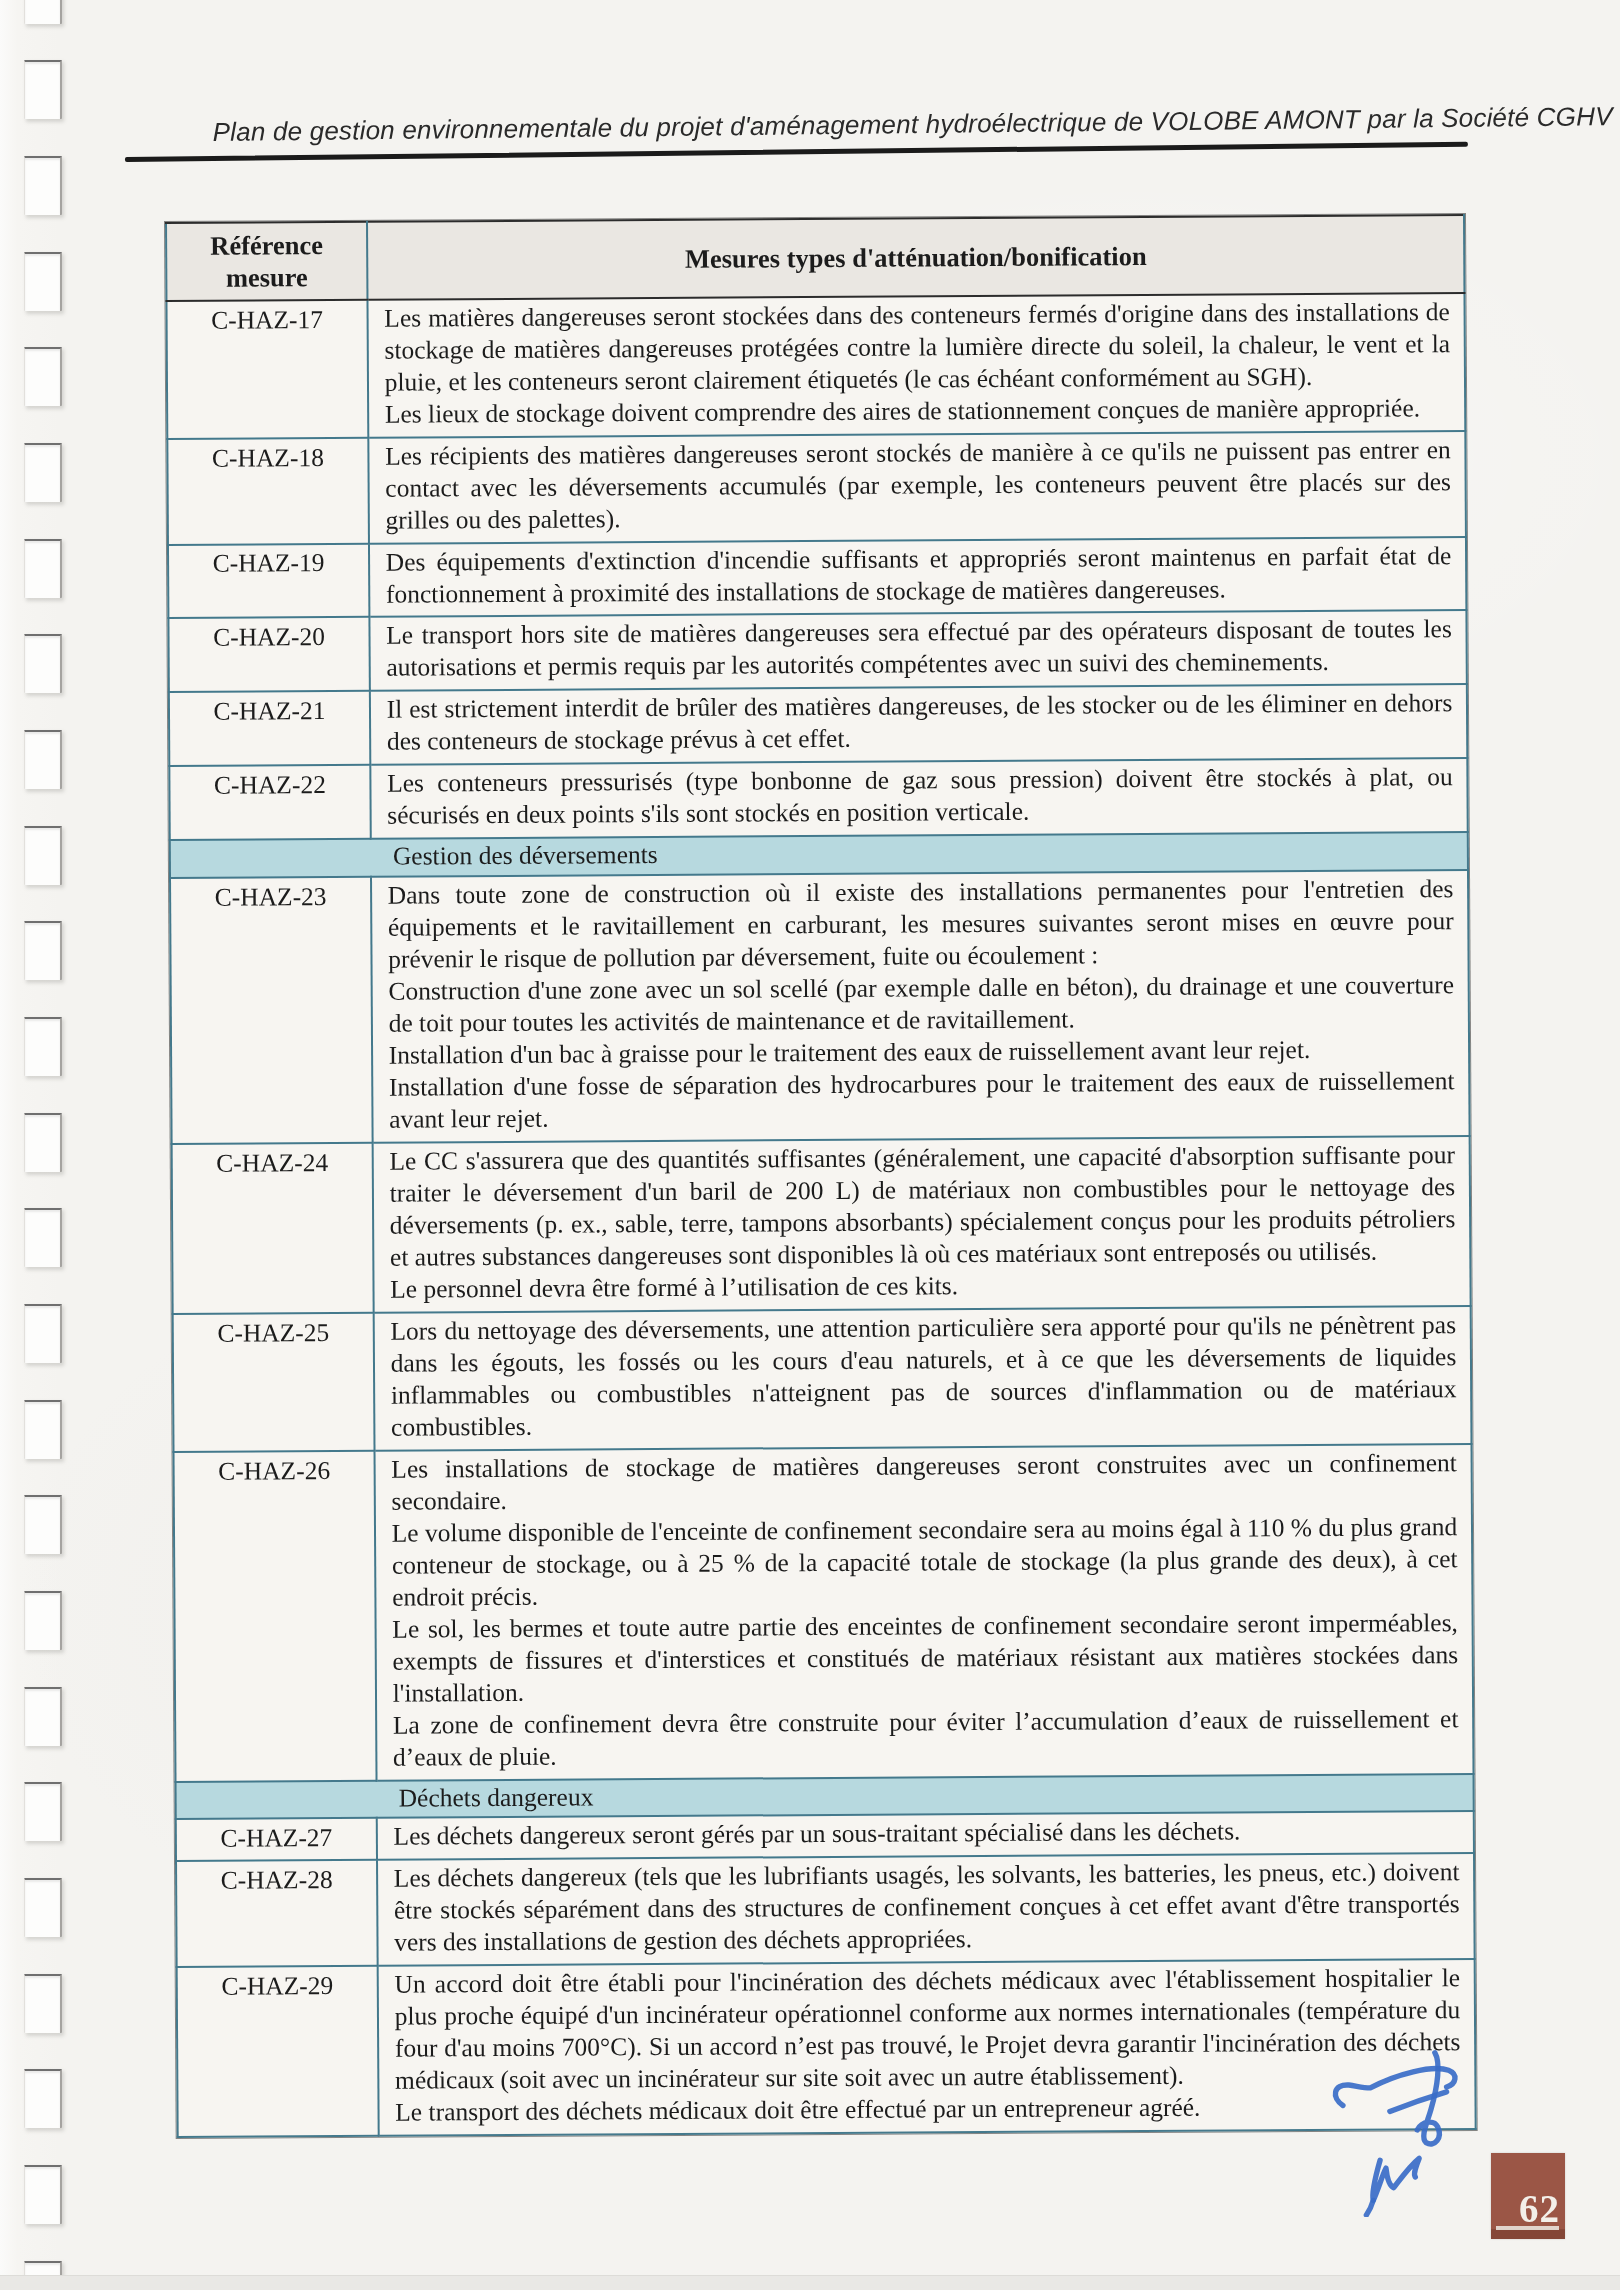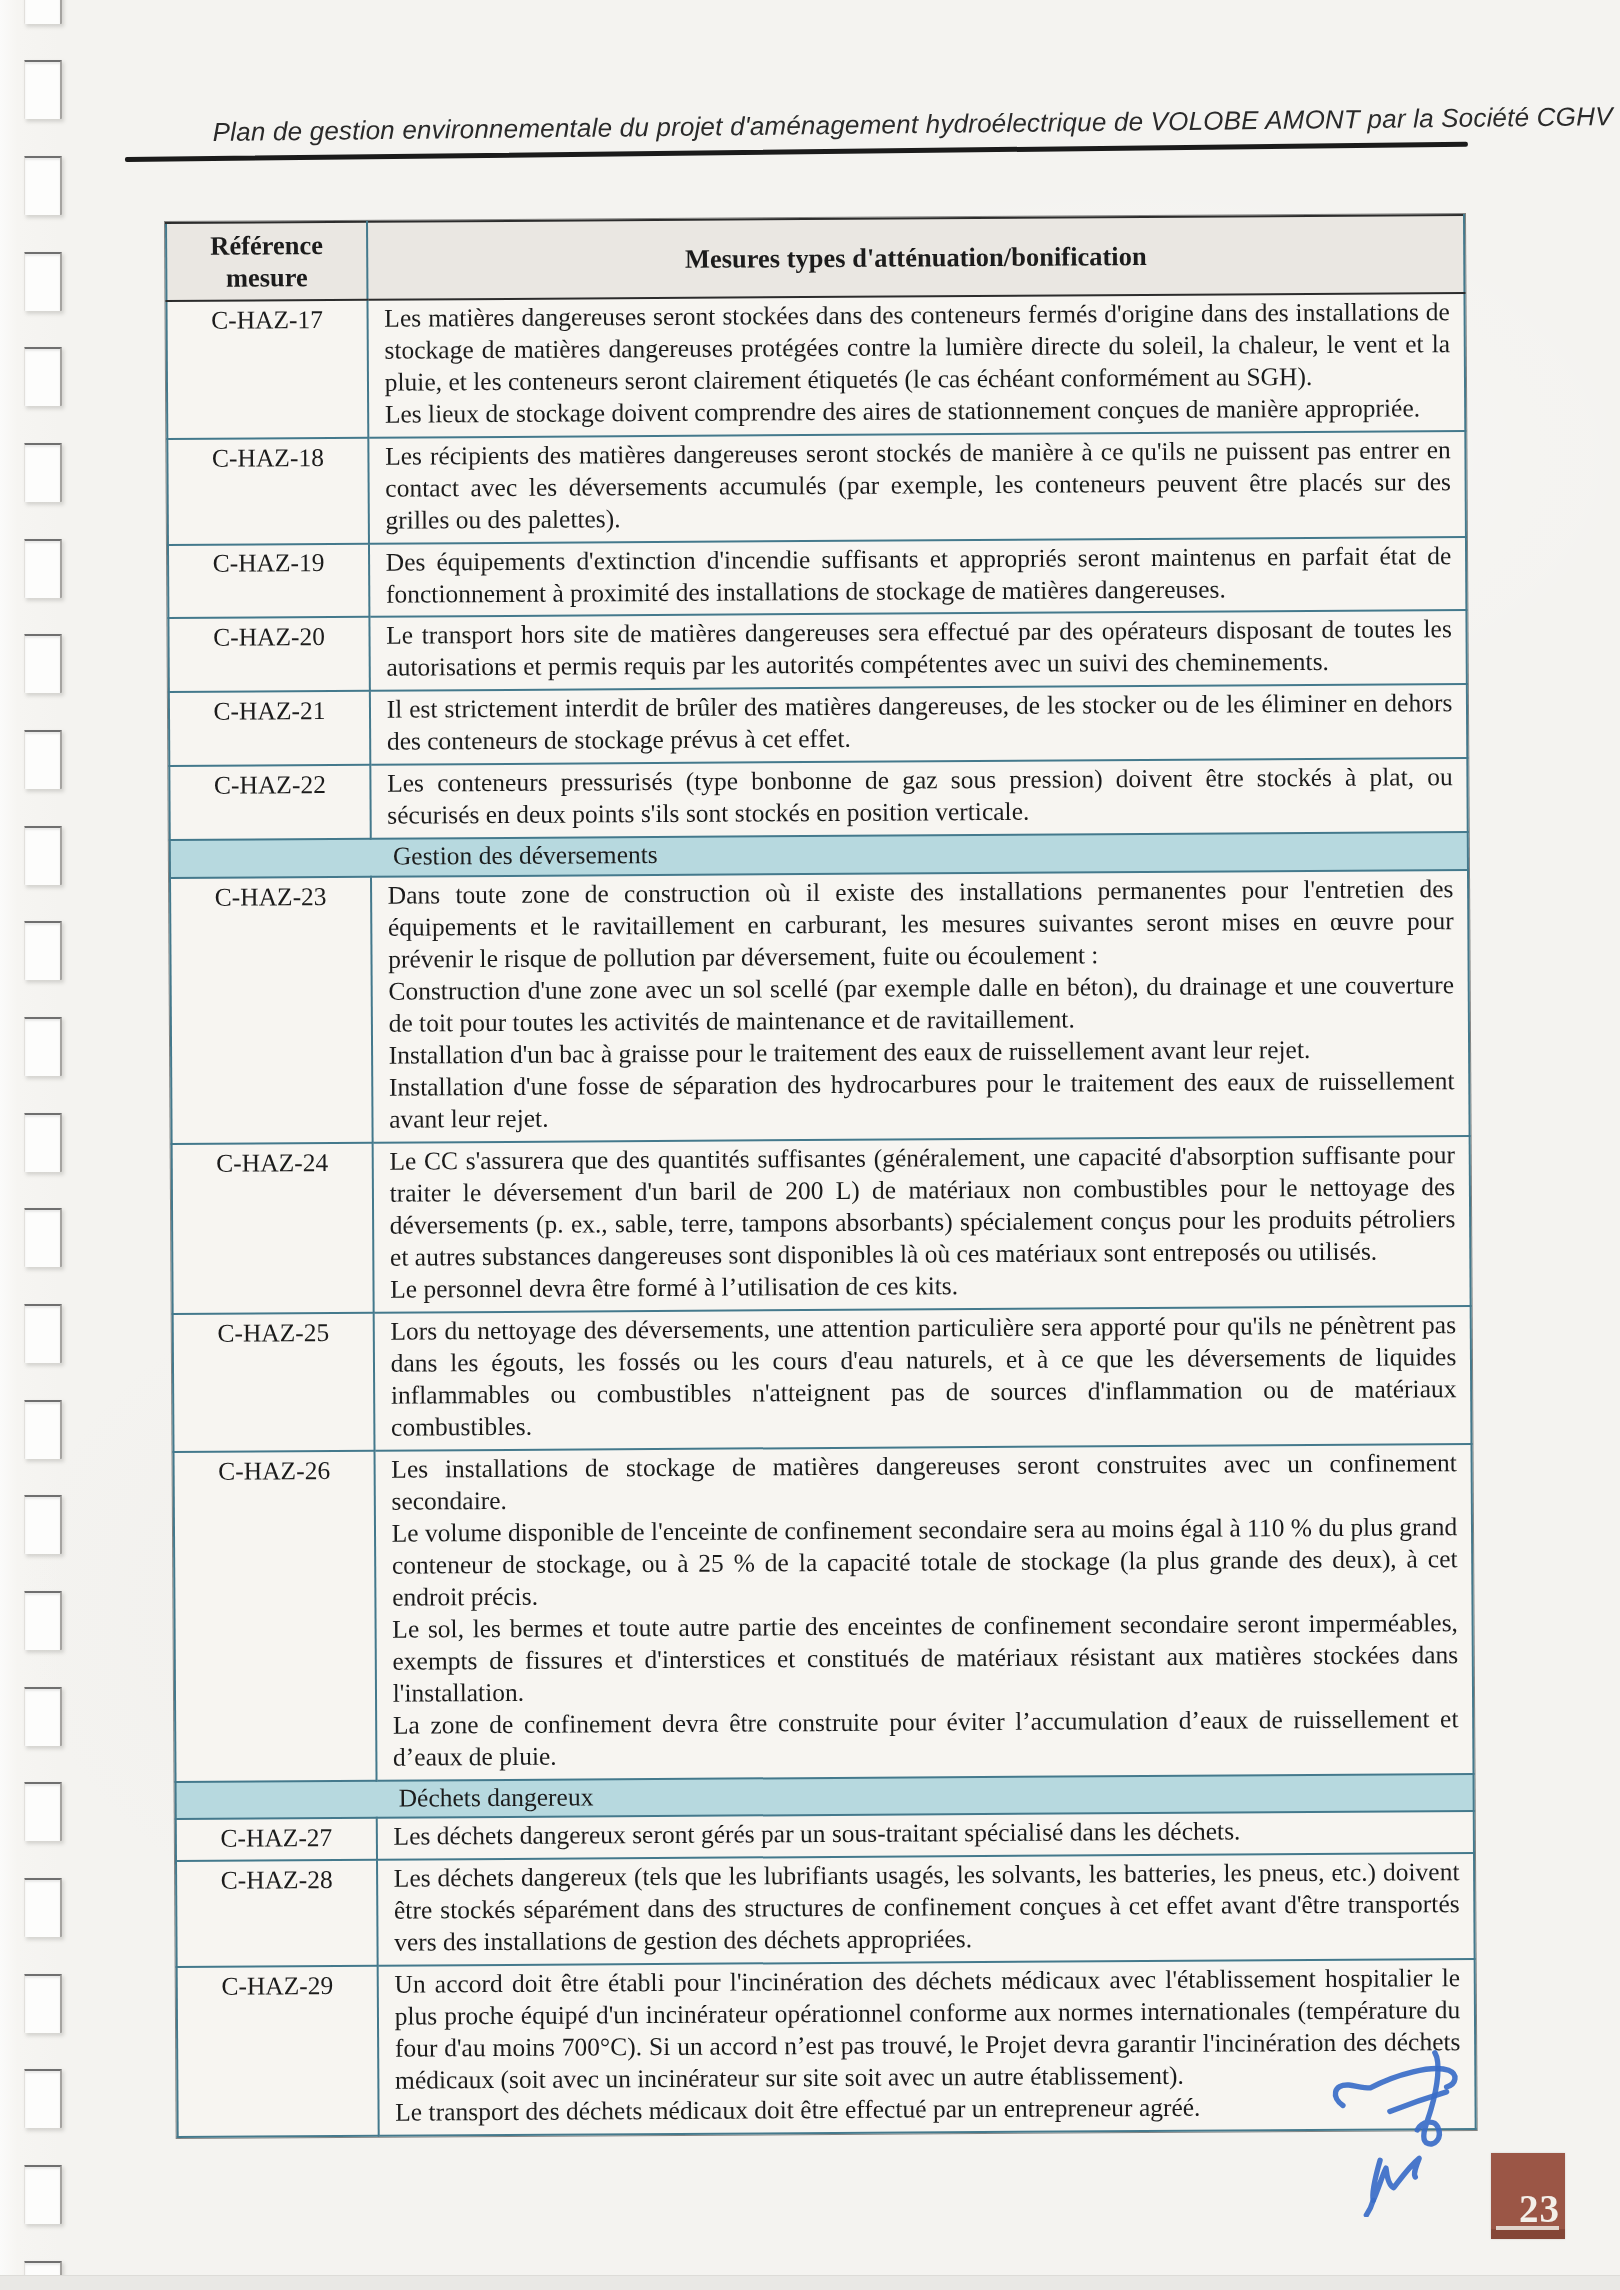--- a/index.html
+++ b/index.html
@@ -241,17 +241,17 @@
     <path d="M18,66 C6,58 8,44 24,45 C32,46 38,48 46,48 C72,34 110,24 126,30 C136,34 134,44 124,47"></path>
     <path d="M112,12 C118,22 115,46 108,70 C104,84 97,98 103,104 C112,109 120,99 115,88 C111,80 99,82 94,91"></path>
     <path d="M66,72 C84,65 104,58 124,52"></path>
     <path d="M56,122 C52,136 47,154 49,163 C54,152 58,138 62,130 C63,139 65,148 70,150 C77,141 86,128 96,120 C92,130 90,136 92,139"></path>
     <path d="M49,163 C47,170 44,175 42,178"></path>
   </svg>
 </div>
 
 <div class="page-badge" data-name="page-number-badge">
   <div class="underline" data-name="page-number-underline"></div>
-  <div class="num" data-name="page-number">23</div>
+  <div class="num" data-name="page-number">62</div>
 </div>
 
 <div class="bottom-edge" data-name="scan-bottom-edge"></div>
 
 
 </body></html>

